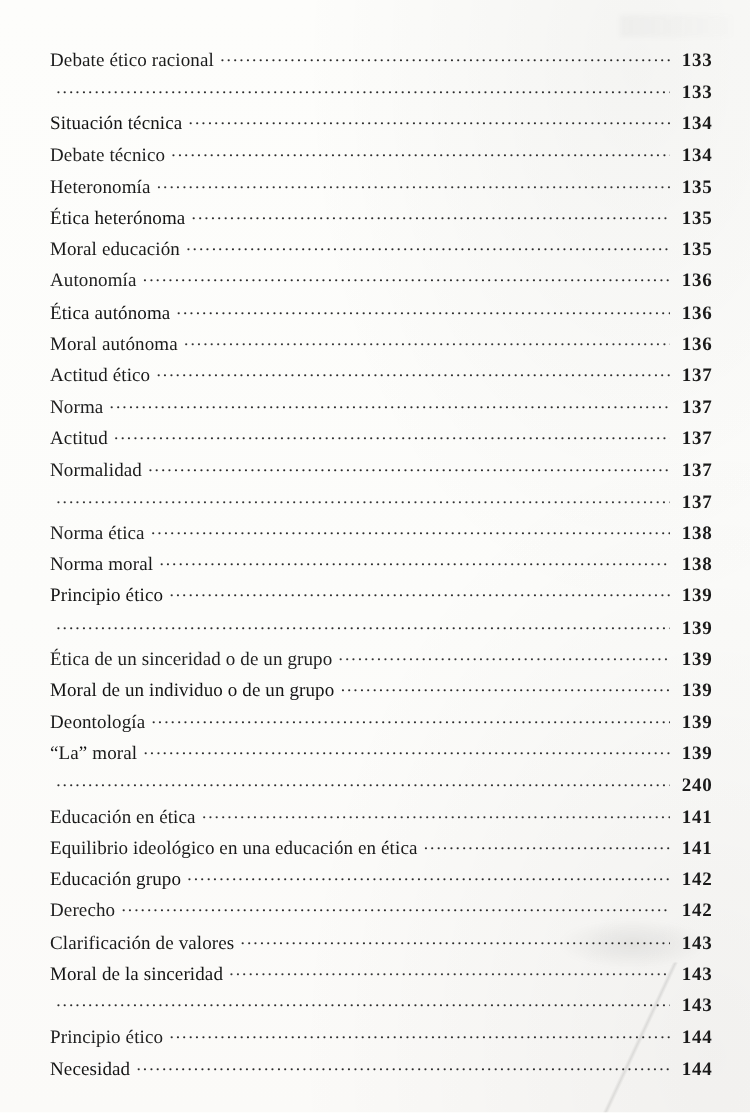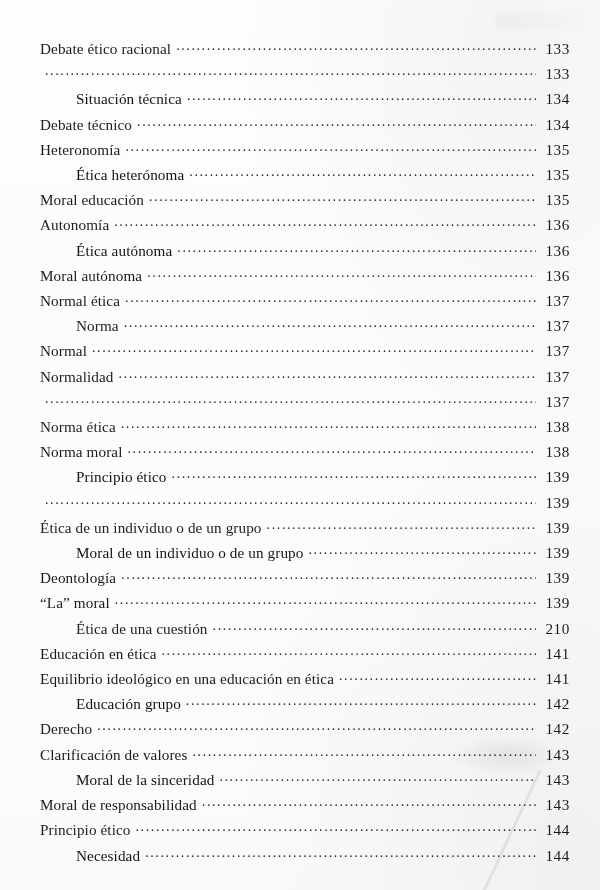--- a/index.html
+++ b/index.html
@@ -51,23 +51,24 @@
     font-size: 14px;
     letter-spacing: 1.6px;
     color: #2a2a2a;
   }
   .entry .page {
     flex: 0 0 auto;
     width: 30px;
     text-align: right;
     font-size: 15.2px;
     letter-spacing: 0.6px;
+    font-weight: bold;
   }
   
-  .entry:nth-child(3n) .title { color: #141414; margin-left: 36px; }
+  .entry:nth-child(3n) .title { color: #141414; }
   .entry:nth-child(4n) .title { color: #222222; font-family: Liberation Serif, serif; }
   .entry:nth-child(5n) .leader { color: #333333; }
 
   
   .artifact {
     position: absolute;
     pointer-events: none;
   }
   #artifact-top-right {
     top: 12px;
@@ -147,31 +148,31 @@
         <span class="title">Ética autónoma</span>
         <span class="leader">........................................................................................................................</span>
         <span class="page">136</span>
       </div>
       <div class="entry">
         <span class="title">Moral autónoma</span>
         <span class="leader">........................................................................................................................</span>
         <span class="page">136</span>
       </div>
       <div class="entry">
-        <span class="title">Normal ética</span>
+        <span class="title">Actitud ético</span>
         <span class="leader">........................................................................................................................</span>
         <span class="page">137</span>
       </div>
       <div class="entry">
         <span class="title">Norma</span>
         <span class="leader">........................................................................................................................</span>
         <span class="page">137</span>
       </div>
       <div class="entry">
-        <span class="title">Normal</span>
+        <span class="title">Actitud</span>
         <span class="leader">........................................................................................................................</span>
         <span class="page">137</span>
       </div>
       <div class="entry">
         <span class="title">Normalidad</span>
         <span class="leader">........................................................................................................................</span>
         <span class="page">137</span>
       </div>
       <div class="entry">
         <span class="leader">........................................................................................................................</span>
@@ -190,43 +191,42 @@
       <div class="entry">
         <span class="title">Principio ético</span>
         <span class="leader">........................................................................................................................</span>
         <span class="page">139</span>
       </div>
       <div class="entry">
         <span class="leader">........................................................................................................................</span>
         <span class="page">139</span>
       </div>
       <div class="entry">
-        <span class="title">Ética de un individuo o de un grupo</span>
+        <span class="title">Ética de un sinceridad o de un grupo</span>
         <span class="leader">........................................................................................................................</span>
         <span class="page">139</span>
       </div>
       <div class="entry">
         <span class="title">Moral de un individuo o de un grupo</span>
         <span class="leader">........................................................................................................................</span>
         <span class="page">139</span>
       </div>
       <div class="entry">
         <span class="title">Deontología</span>
         <span class="leader">........................................................................................................................</span>
         <span class="page">139</span>
       </div>
       <div class="entry">
         <span class="title">“La” moral</span>
         <span class="leader">........................................................................................................................</span>
         <span class="page">139</span>
       </div>
       <div class="entry">
-        <span class="title">Ética de una cuestión</span>
-        <span class="leader">........................................................................................................................</span>
-        <span class="page">210</span>
+        <span class="leader">........................................................................................................................</span>
+        <span class="page">240</span>
       </div>
       <div class="entry">
         <span class="title">Educación en ética</span>
         <span class="leader">........................................................................................................................</span>
         <span class="page">141</span>
       </div>
       <div class="entry">
         <span class="title">Equilibrio ideológico en una educación en ética</span>
         <span class="leader">........................................................................................................................</span>
         <span class="page">141</span>
@@ -245,21 +245,20 @@
         <span class="title">Clarificación de valores</span>
         <span class="leader">........................................................................................................................</span>
         <span class="page">143</span>
       </div>
       <div class="entry">
         <span class="title">Moral de la sinceridad</span>
         <span class="leader">........................................................................................................................</span>
         <span class="page">143</span>
       </div>
       <div class="entry">
-        <span class="title">Moral de responsabilidad</span>
         <span class="leader">........................................................................................................................</span>
         <span class="page">143</span>
       </div>
       <div class="entry">
         <span class="title">Principio ético</span>
         <span class="leader">........................................................................................................................</span>
         <span class="page">144</span>
       </div>
       <div class="entry">
         <span class="title">Necesidad</span>

